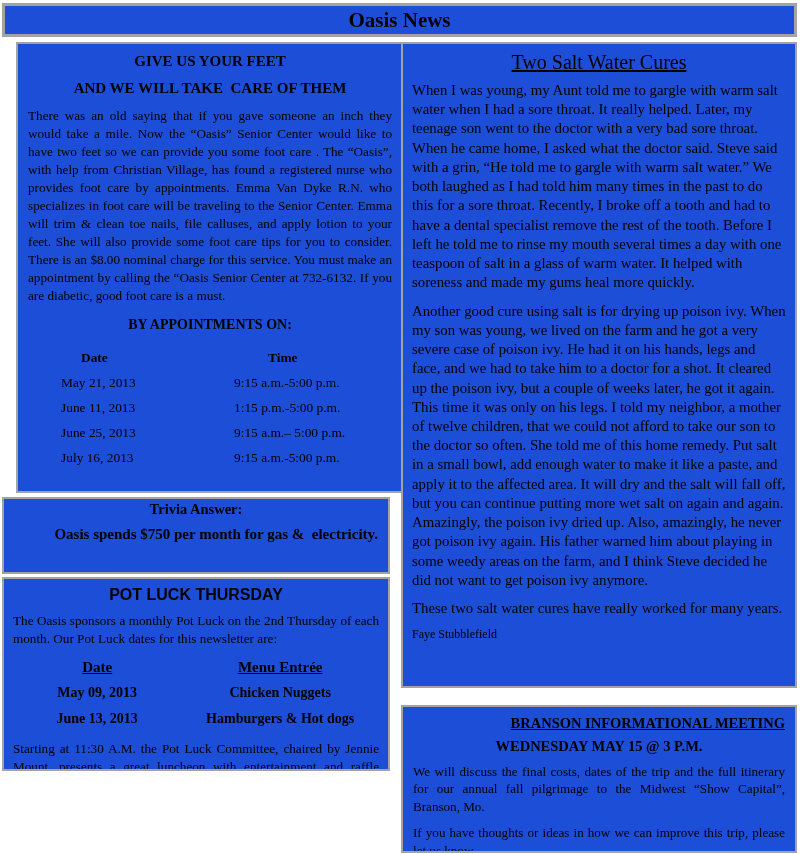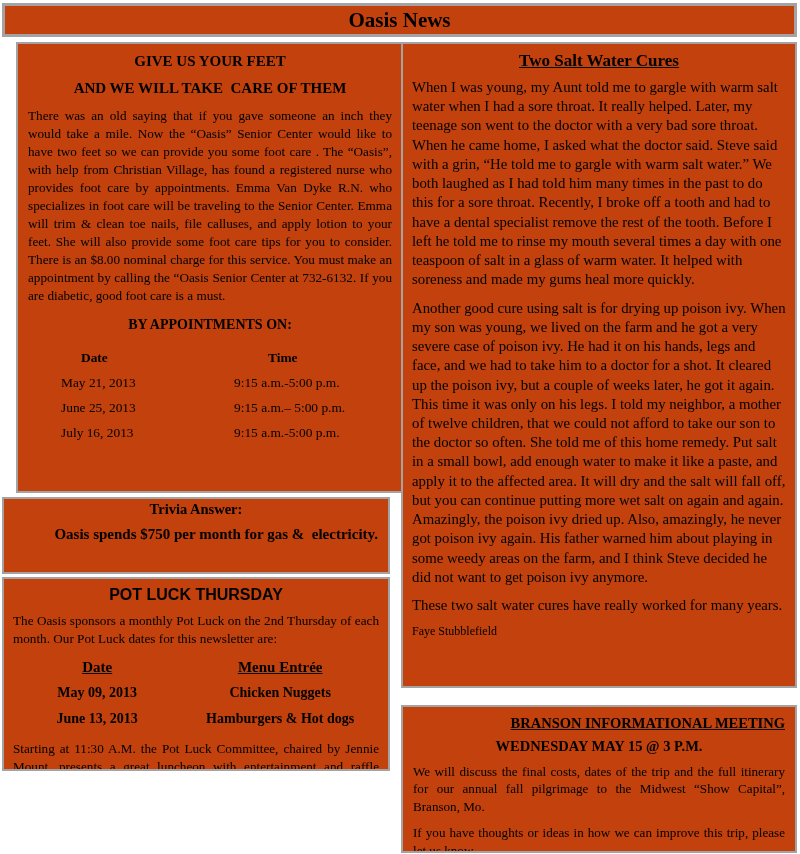--- a/index.html
+++ b/index.html
@@ -1,17 +1,17 @@
 <!DOCTYPE html>
 <html><head>
 <meta charset="utf-8">
 <style>
   html,body{margin:0;padding:0;background:#fff;}
   body{width:800px;height:854px;position:relative;font-family:"Liberation Serif",serif;color:#000;}
-  .box{position:absolute;background:#c2410c;border:2px solid #a3a3a3;box-sizing:border-box;overflow:hidden;}
+  .box{position:absolute;background:#1d4ed8;border:2px solid #a3a3a3;box-sizing:border-box;overflow:hidden;}
   #header-box{left:2px;top:3px;width:795px;height:34px;border-width:3px;display:flex;align-items:center;justify-content:center;}
   .page-title{font-size:21px;font-weight:bold;}
   
   #footcare-box{left:16px;top:42px;width:388px;height:451px;padding:6px 10px;}
   #trivia-box{left:2px;top:497px;width:388px;height:77px;padding:0 10px;}
   #potluck-box{left:2px;top:577px;width:388px;height:194px;padding:5px 9px;}
   
   #salt-box{left:401px;top:42px;width:396px;height:646px;padding:5px 9px;}
   #branson-box{left:401px;top:705px;width:396px;height:148px;padding:6px 10px;}
   .just{text-align:justify;}
@@ -30,21 +30,21 @@
 
   .trivia-h{font-size:14.5px;font-weight:bold;text-align:center;margin:2px 0 8px 0;}
   .trivia-b{font-size:15px;font-weight:bold;text-align:right;}
 
   .pl-head{font-family:"Liberation Sans",sans-serif;font-size:16px;font-weight:bold;text-align:center;margin:2px 0 8px 0;}
   .pl-body{font-size:13.2px;line-height:1.36;margin:0 0 4px 0;}
   .pl-table{margin:6px 0 8px 0;}
   .pl-row{display:grid;grid-template-columns:46% 54%;text-align:center;font-weight:bold;font-size:14px;line-height:26px;}
   .pl-row.hdr{font-size:15px;}
 
-  .salt-h{font-size:17px;font-weight:bold;text-decoration:underline;text-align:center;margin:2px 0 7px 0;}
+  .salt-h{font-size:20px;font-weight:normal;text-decoration:underline;text-align:center;margin:2px 0 7px 0;}
   .salt-p{font-size:14.8px;line-height:1.3;margin:0 0 9px 0;}
   .salt-sig{font-size:12px;margin-top:2px;}
 
   .br-h{font-size:14.5px;font-weight:bold;text-decoration:underline;text-align:right;margin:2px 0 6px 0;}
   .br-sub{font-size:14.5px;font-weight:bold;text-align:center;margin:0 0 8px 0;}
   .br-p{font-size:13.1px;line-height:1.33;margin:0 0 9px 0;}
 </style>
 </head>
 <body>
 
@@ -60,20 +60,24 @@
     <div>BY APPOINTMENTS ON:</div>
   </div>
   <div class="sched">
     <div class="sched-row hdr">
       <span class="c1">Date</span>
       <span class="c2">Time</span>
     </div>
     <div class="sched-row">
       <span class="c1">May 21, 2013</span>
       <span class="c2">9:15 a.m.-5:00 p.m.</span>
+    </div>
+    <div class="sched-row">
+      <span class="c1">June 11, 2013</span>
+      <span class="c2">1:15 p.m.-5:00 p.m.</span>
     </div>
     <div class="sched-row">
       <span class="c1">June 25, 2013</span>
       <span class="c2">9:15 a.m.– 5:00 p.m.</span>
     </div>
     <div class="sched-row">
       <span class="c1">July 16, 2013</span>
       <span class="c2">9:15 a.m.-5:00 p.m.</span>
     </div>
   </div>

